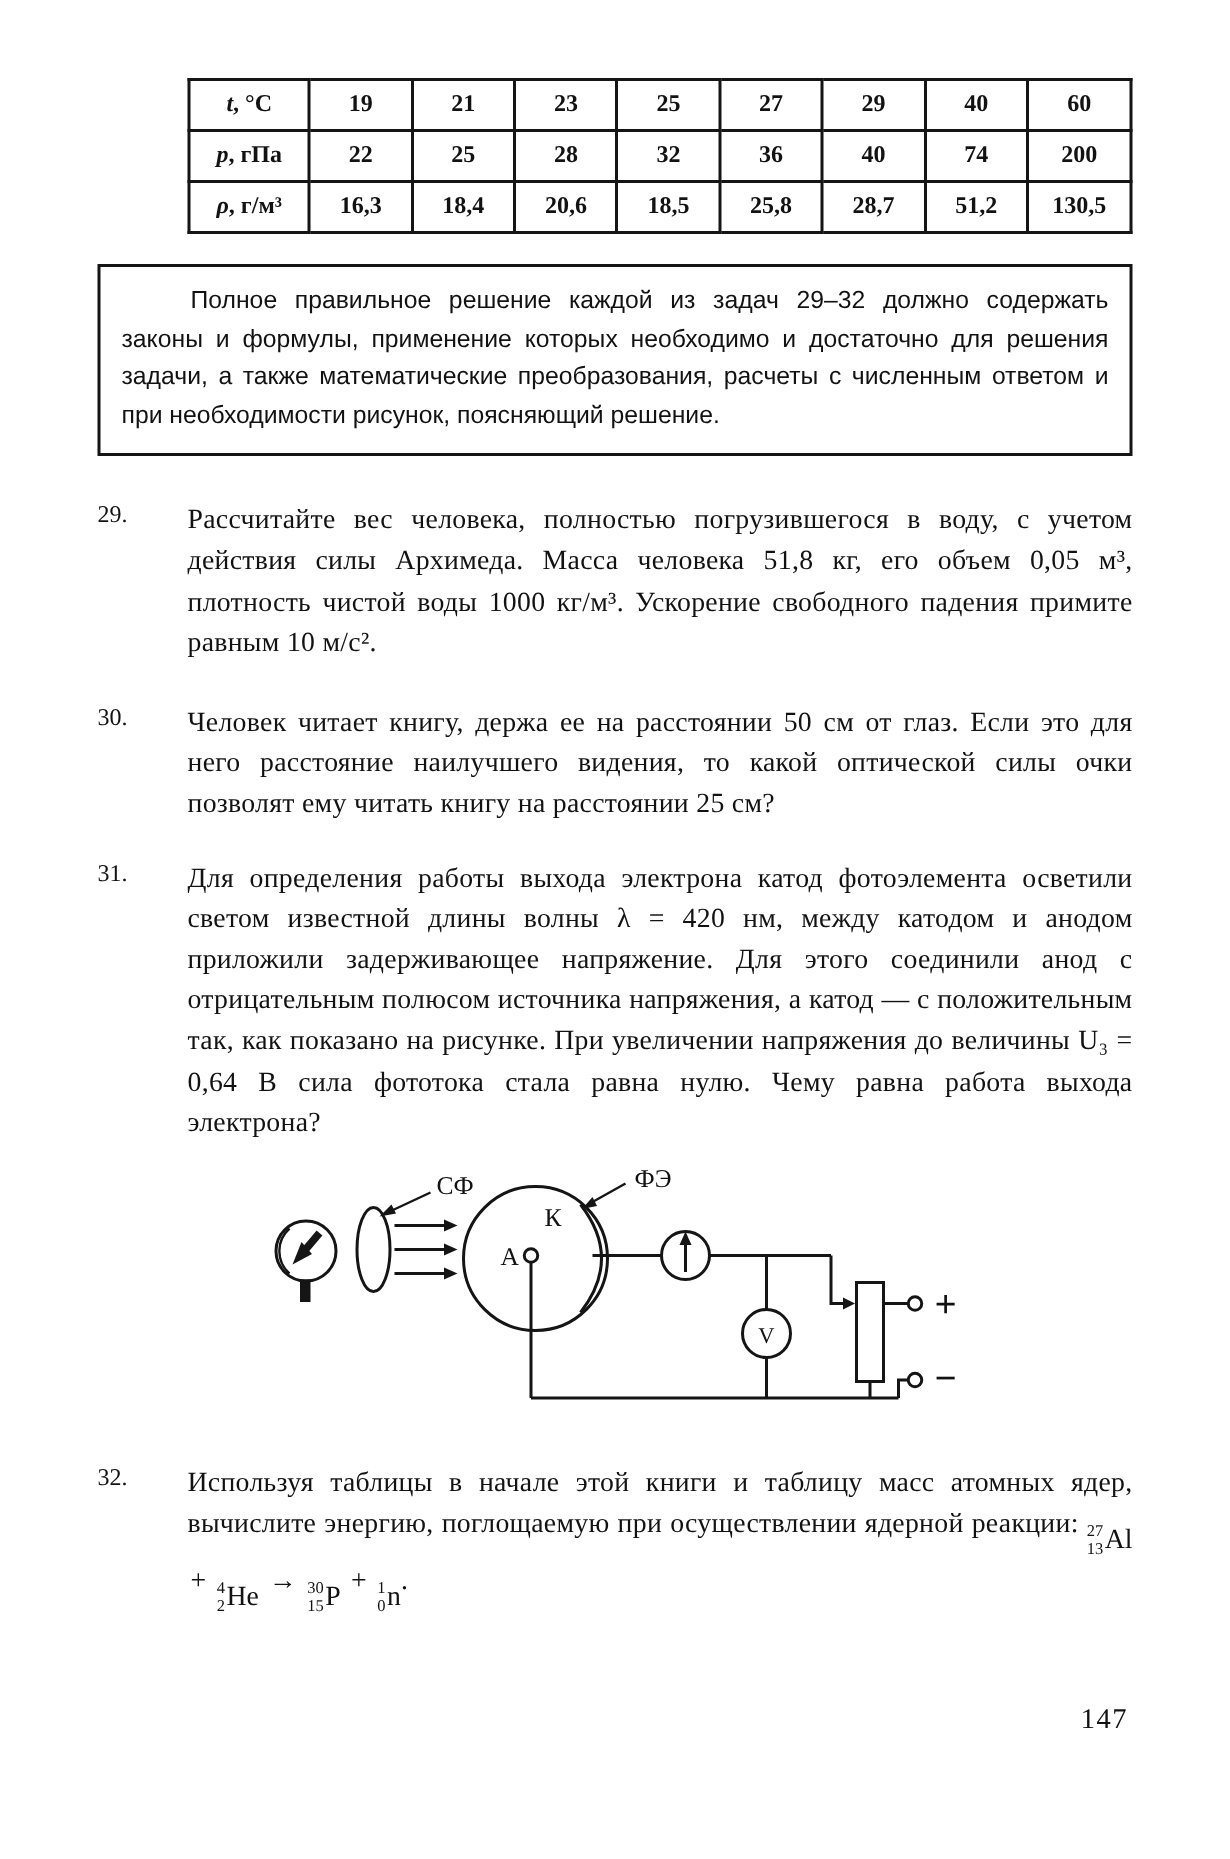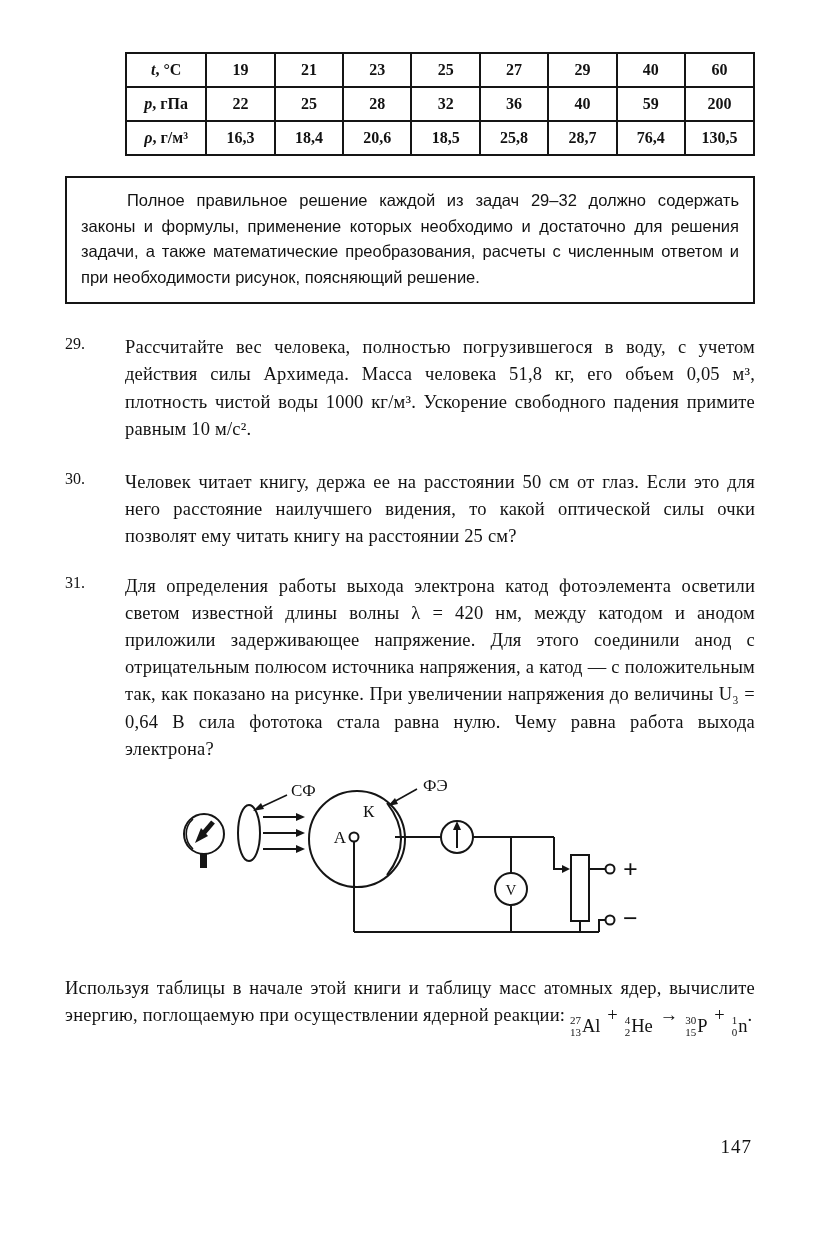--- a/index.html
+++ b/index.html
@@ -58,32 +58,32 @@
       <td class="val">60</td>
     </tr>
     <tr>
       <td class="rowhead"><i>p</i><span>, гПа</span></td>
       <td class="val">22</td>
       <td class="val">25</td>
       <td class="val">28</td>
       <td class="val">32</td>
       <td class="val">36</td>
       <td class="val">40</td>
-      <td class="val">59</td>
+      <td class="val">74</td>
       <td class="val">200</td>
     </tr>
     <tr>
       <td class="rowhead"><i>ρ</i><span>, г/м³</span></td>
       <td class="val">16,3</td>
       <td class="val">18,4</td>
       <td class="val">20,6</td>
       <td class="val">18,5</td>
       <td class="val">25,8</td>
       <td class="val">28,7</td>
-      <td class="val">76,4</td>
+      <td class="val">51,2</td>
       <td class="val">130,5</td>
     </tr>
   </tbody>
     </table>
 
   <div class="notice">
     <p>Полное правильное решение каждой из задач 29–32 должно содержать законы и формулы, применение которых необходимо и достаточно для решения задачи, а также математические преобразования, расчеты с численным ответом и при необходимости рисунок, поясняющий решение.</p>
   </div>
 
   <div class="problem" id="p29">
@@ -169,20 +169,21 @@
       <rect x="422" y="78" width="18" height="66" class="wire"></rect>
 
       <circle cx="461" cy="92" r="4.5" class="wire" fill="#ffffff"></circle>
       <text x="474" y="101" font-size="26" font-weight="bold">+</text>
       <circle cx="461" cy="143" r="4.5" class="wire" fill="#ffffff"></circle>
       <text x="474" y="150" font-size="26" font-weight="bold">−</text>
     </svg>
   </div>
 
   <div class="problem" id="p32">
+    <div class="num">32.</div>
     <p class="text">
       <span>Используя таблицы в начале этой книги и таблицу масс атомных ядер, вычислите энергию, поглощаемую при осуществлении ядерной реакции:</span>
       <span class="nuc">
           <span class="pre">
             <span>27</span>
             <span>13</span>
           </span>
           <span>Al</span>
         </span>
       <span class="op">+</span>

